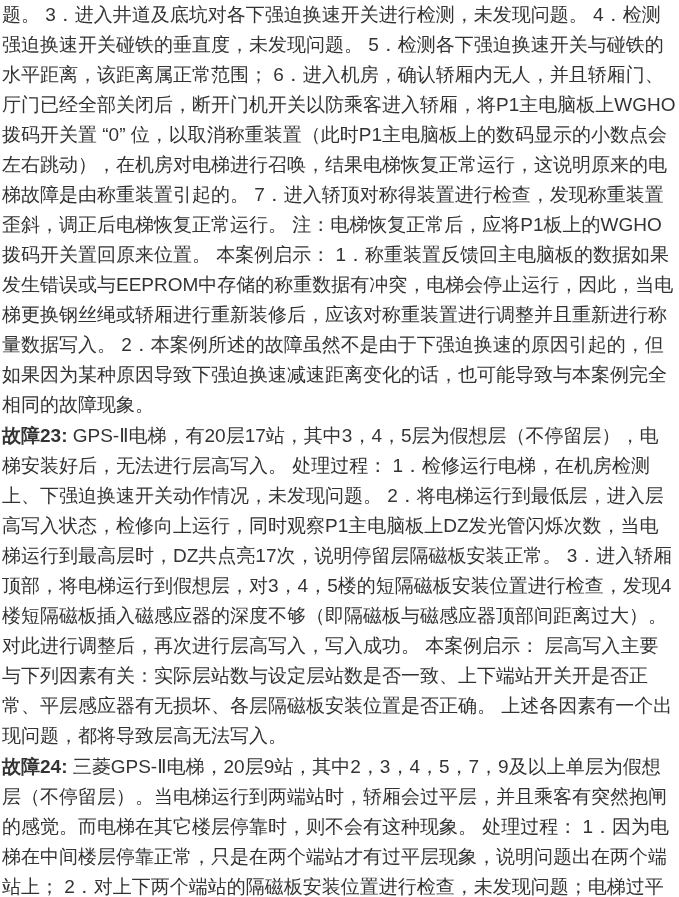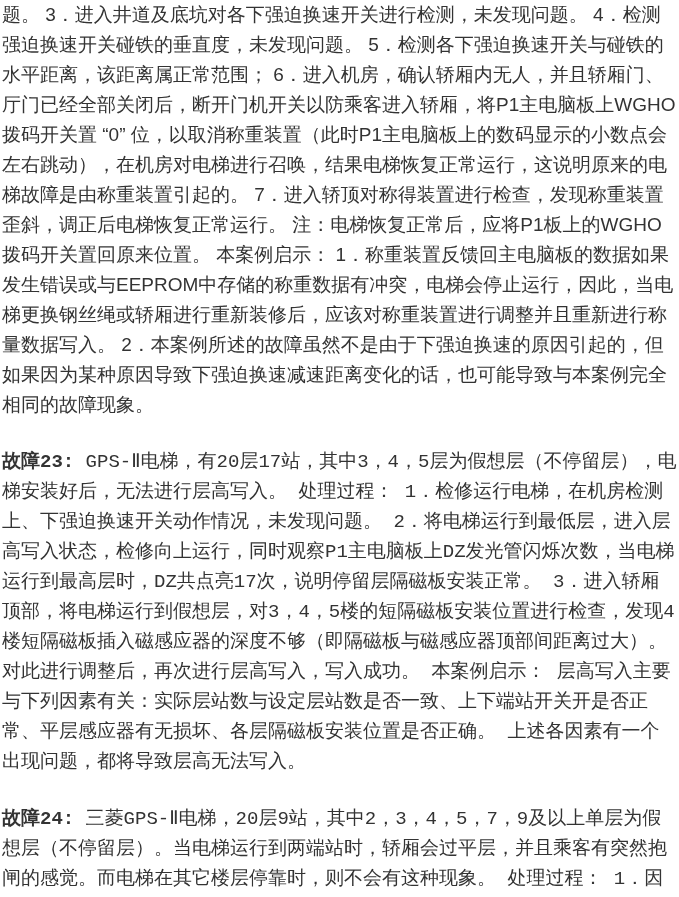--- a/index.html
+++ b/index.html
@@ -20,22 +20,21 @@
     font-size: 19px;
     line-height: 30px;
     color: #333333;
     text-align: left;
     word-break: break-word;
   }
   .doc p {
     margin: 0;
   }
   .doc p + p {
-    margin-top: 27px;
-    font-family: Liberation Mono, monospace;
+    margin-top: 1px;
   }
   .doc b {
     font-weight: 700;
   }
 </style>
 </head>
 <body>
 
 <main class="doc">
   <p><span>题。 3．进入井道及底坑对各下强迫换速开关进行检测，未发现问题。 4．检测强迫换速开关碰铁的垂直度，未发现问题。 5．检测各下强迫换速开关与碰铁的水平距离，该距离属正常范围； 6．进入机房，确认轿厢内无人，并且轿厢门、厅门已经全部关闭后，断开门机开关以防乘客进入轿厢，将P1主电脑板上WGHO拨码开关置 “0” 位，以取消称重装置（此时P1主电脑板上的数码显示的小数点会左右跳动），在机房对电梯进行召唤，结果电梯恢复正常运行，这说明原来的电梯故障是由称重装置引起的。 7．进入轿顶对称得装置进行检查，发现称重装置歪斜，调正后电梯恢复正常运行。 注：电梯恢复正常后，应将P1板上的WGHO拨码开关置回原来位置。 本案例启示： 1．称重装置反馈回主电脑板的数据如果发生错误或与EEPROM中存储的称重数据有冲突，电梯会停止运行，因此，当电梯更换钢丝绳或轿厢进行重新装修后，应该对称重装置进行调整并且重新进行称量数据写入。 2．本案例所述的故障虽然不是由于下强迫换速的原因引起的，但如果因为某种原因导致下强迫换速减速距离变化的话，也可能导致与本案例完全相同的故障现象。</span></p>

